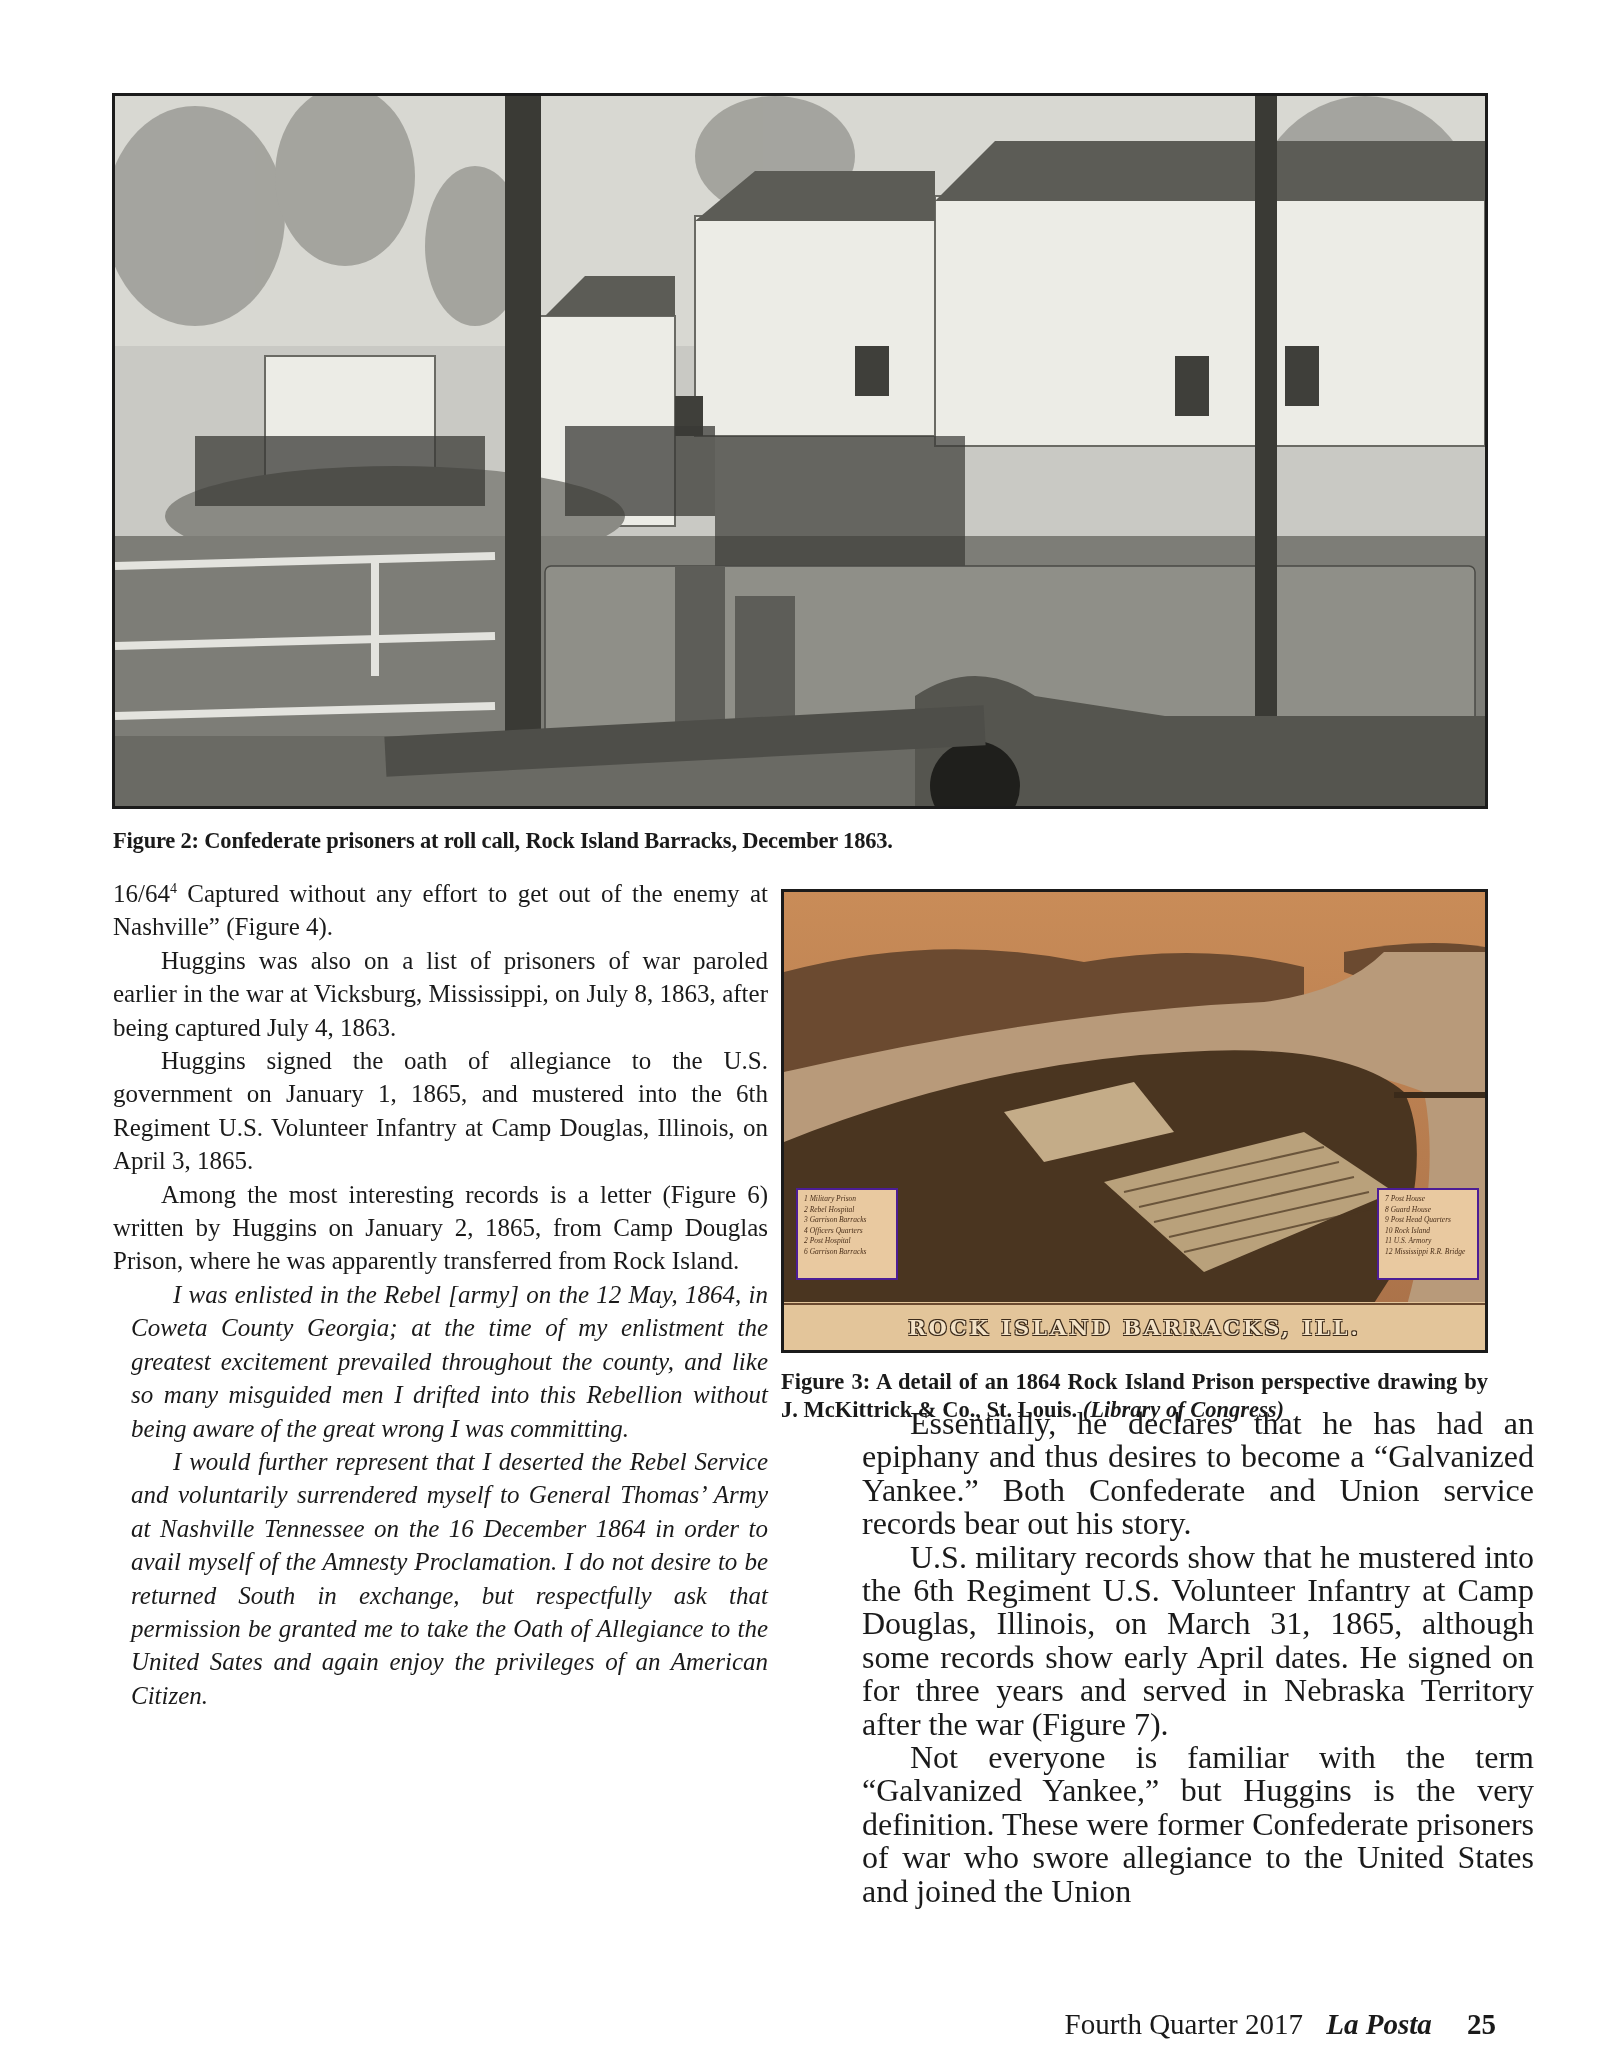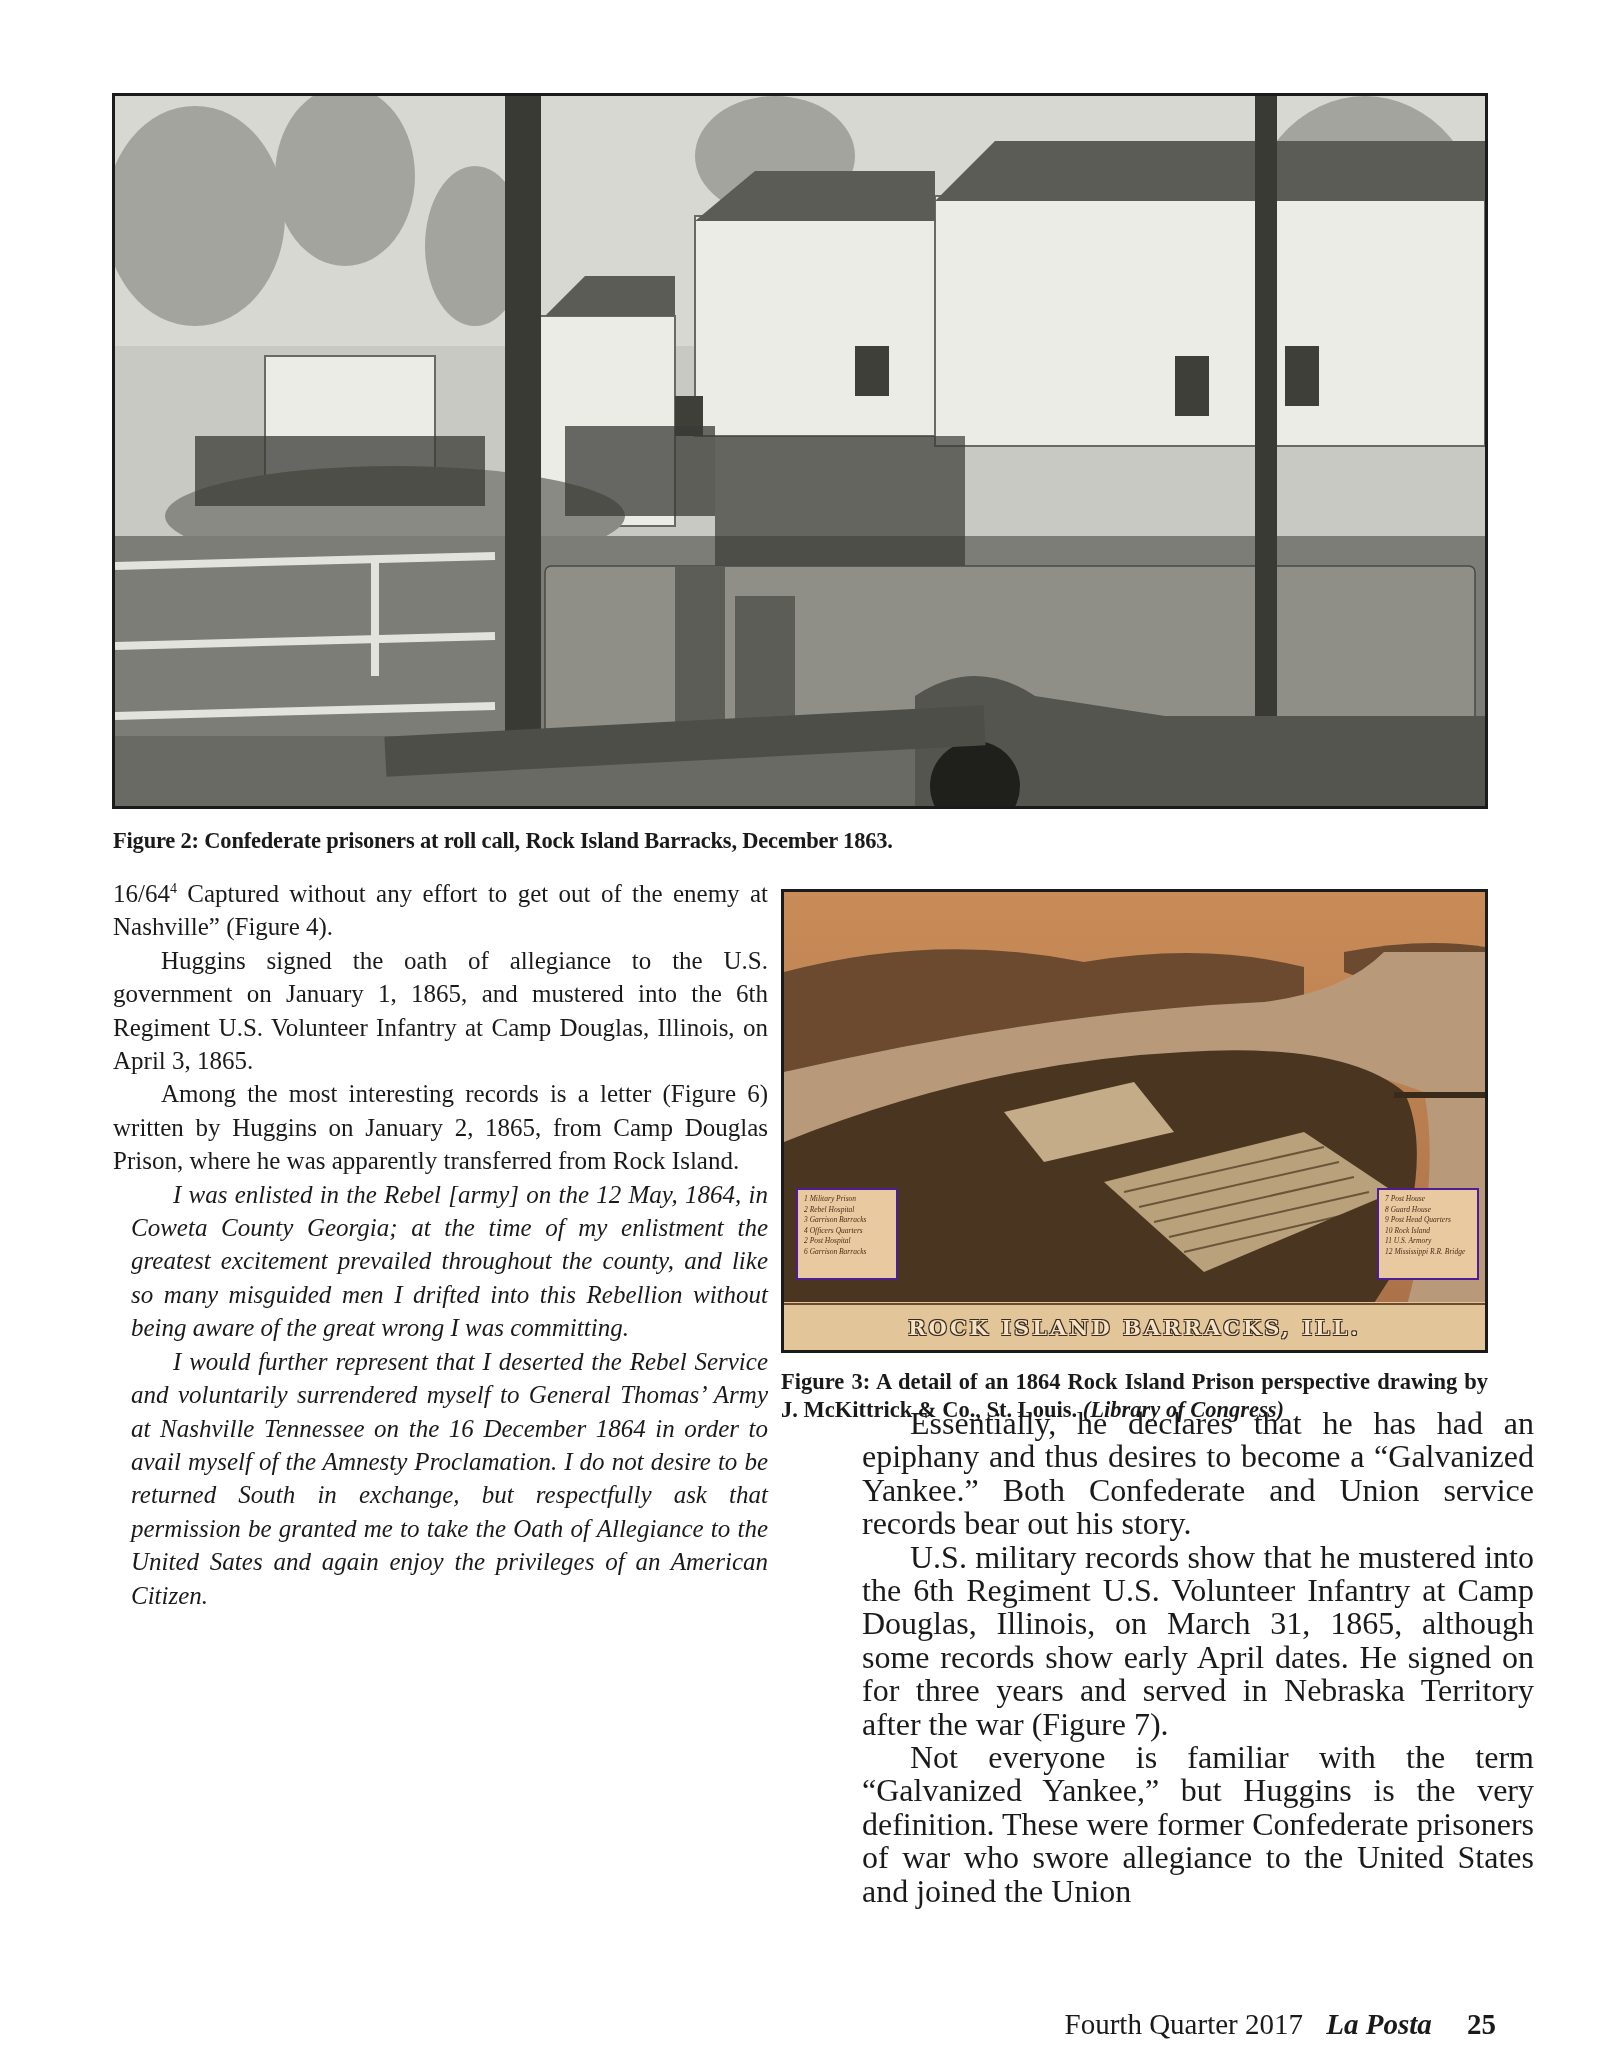--- a/index.html
+++ b/index.html
@@ -118,20 +118,21 @@
     <path d="M800 710 L800 600 Q860 560 920 600 L1050 620 L1370 620 L1370 710 Z" fill="#55554f"></path>
     <ellipse cx="860" cy="690" rx="45" ry="45" fill="#1f1f1c"></ellipse>
     <rect x="270" y="625" width="600" height="40" fill="#4e4e49" transform="rotate(-3 570 645)"></rect>
   </svg>
 </div>
 
 <div class="caption2">Figure 2: Confederate prisoners at roll call, Rock Island Barracks, December 1863.</div>
 
 <div class="col-left">
   <p><span>16/64</span><sup>4</sup><span> Captured without any effort to get out of the enemy at Nashville” (Figure 4).</span></p>
+  <p class="indent">Huggins was also on a list of prisoners of war paroled earlier in the war at Vicksburg, Mississippi, on July 8, 1863, after being captured July 4, 1863.</p>
   <p class="indent">Huggins signed the oath of allegiance to the U.S. government on January 1, 1865, and mustered into the 6th Regiment U.S. Volunteer Infantry at Camp Douglas, Illinois, on April 3, 1865.</p>
   <p class="indent">Among the most interesting records is a letter (Figure 6) written by Huggins on January 2, 1865, from Camp Douglas Prison, where he was apparently transferred from Rock Island.</p>
   <p class="quote indent">I was enlisted in the Rebel [army] on the 12 May, 1864, in Coweta County Georgia; at the time of my enlistment the greatest excitement prevailed throughout the county, and like so many misguided men I drifted into this Rebellion without being aware of the great wrong I was committing.</p>
   <p class="quote indent">I would further represent that I deserted the Rebel Service and voluntarily surrendered myself to General Thomas’ Army at Nashville Tennessee on the 16 December 1864 in order to avail myself of the Amnesty Proclamation. I do not desire to be returned South in exchange, but respectfully ask that permission be granted me to take the Oath of Allegiance to the United Sates and again enjoy the privileges of an American Citizen.</p>
 </div>
 
 <div class="fig3">
   <svg viewBox="0 0 701 458" preserveAspectRatio="none">
     <defs>
       <linearGradient id="sky" x1="0" y1="0" x2="0" y2="1">

